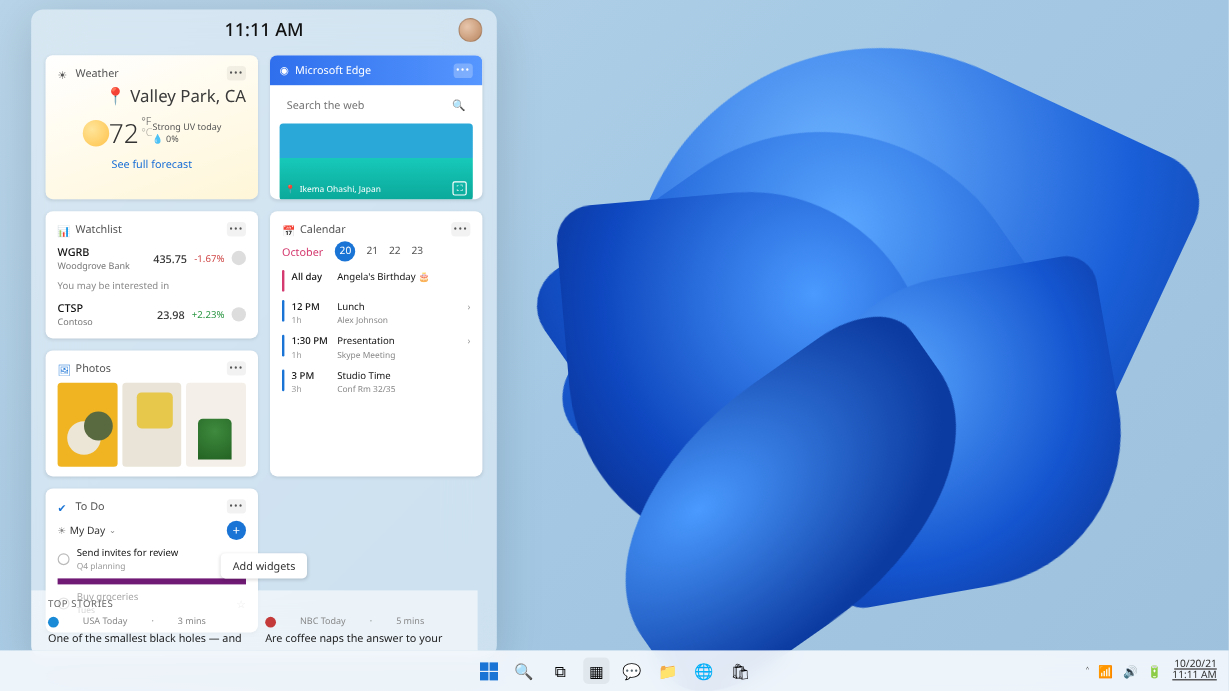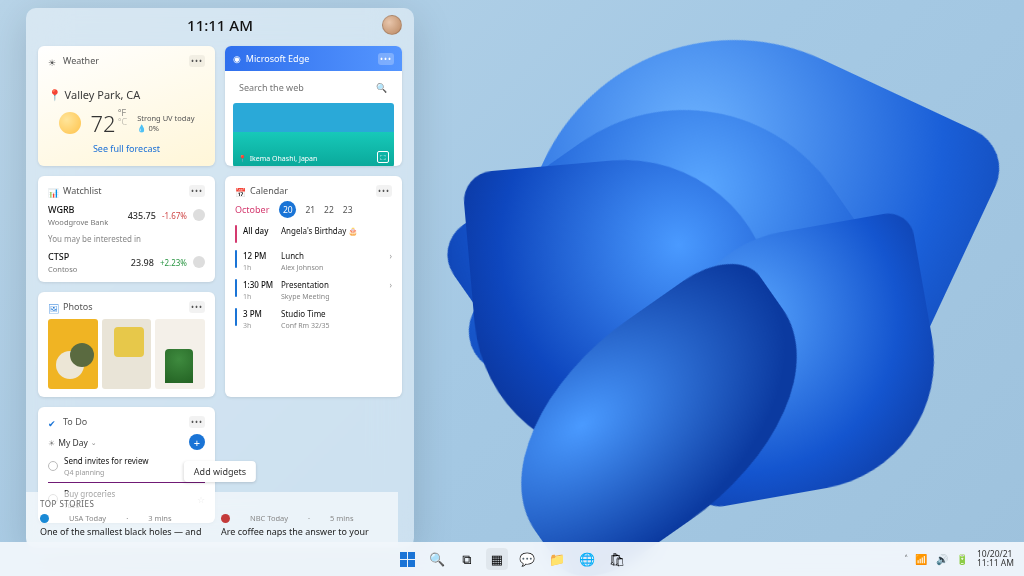--- a/index.html
+++ b/index.html
@@ -36,22 +36,22 @@
 
   .grid { flex:1; padding: 4px 12px 4px; overflow:hidden; display:grid; grid-template-columns: 1fr 1fr; grid-auto-rows: min-content; gap:10px; }
   .card { background:#fff; border-radius:6px; box-shadow: 0 1px 3px rgba(0,0,0,.1); padding:8px 10px; font-size:9px; color:#333; position:relative; }
   .card-head { display:flex; align-items:center; gap:5px; font-size:9px; color:#555; }
   .card-head .title { flex:1; }
   .more { width:16px; height:12px; border-radius:3px; background:rgba(0,0,0,.05); display:flex; align-items:center; justify-content:center; font-size:8px; letter-spacing:1px; color:#555; cursor:pointer;}
   .icon { width:10px; height:10px; display:inline-block; }
 
   
   .weather { background: linear-gradient(160deg,#ffffff 0%,#fff6d8 100%); }
-  .loc { text-align:left; font-size:11px; color:#3a3a3a; margin-top:20px; }
-  .wbody { display:flex; align-items:center; gap:10px; margin:6px 0 4px; justify-content:center; }
+  .loc { text-align:right; font-size:14px; color:#3a3a3a; margin-top:4px; }
+  .wbody { display:flex; align-items:center; margin:6px 0 4px; justify-content:center; }
   .sun { width:22px; height:22px; border-radius:50%; background: radial-gradient(circle at 35% 35%, #ffe59a, #ffc24a); }
   .temp { font-size:22px; font-weight:300; display:flex; align-items:flex-start; }
   .temp .unit { font-size:9px; margin-left:2px; display:flex; flex-direction:column; line-height:1; color:#555;}
   .wmeta { font-size:7.5px; color:#555; }
   .see-link { color:#1a6fd6; text-decoration:none; font-size:9px; display:block; text-align:center; margin-top:4px;}
 
   
   .edge { padding:0; overflow:hidden; height:120px; }
   .edge-top { background:linear-gradient(90deg,#2f6fed,#5596ff); color:#fff; padding:6px 8px; font-size:9px; display:flex; align-items:center; gap:5px;}
   .edge-top .more { background:rgba(255,255,255,.25); color:#fff; }
@@ -99,21 +99,21 @@
   .ph2{ background: linear-gradient(#e9e4d7,#e9e4d7); position:relative;}
   .ph2::after{content:""; position:absolute; left:12px; top:8px; width:30px; height:30px; background:#e7c84a; border-radius:4px;}
   .ph3{ background: linear-gradient(#f4f0e9,#f4f0e9); position:relative;}
   .ph3::after{content:""; position:absolute; left:10px; bottom:6px; width:28px; height:34px; background: radial-gradient(circle at 50% 30%, #3e8a3e, #236223); border-radius:4px 4px 0 0;}
 
   
   .todo .tabs{ display:flex; align-items:center; margin-top:6px;}
   .todo .tab{ font-size:8.5px; color:#333; display:flex; align-items:center; gap:3px;}
   .todo .tab::before{content:"☀"; font-size:8px; color:#888;}
   .addbtn{ margin-left:auto; width:16px; height:16px; border-radius:50%; background:#1a74d6; color:#fff; display:flex; align-items:center; justify-content:center; font-size:11px; line-height:1;}
-  .task{ display:flex; align-items:center; gap:6px; font-size:8px; padding:5px 0; border-bottom:1px solid #701a75;}
+  .task{ display:flex; align-items:center; gap:6px; font-size:8px; padding:5px 0; border-bottom:5px solid #701a75;}
   .task:last-child{ border-bottom:none;}
   .task .c{ width:10px; height:10px; border-radius:50%; border:1px solid #bbb;}
   .task .tt b{ display:block; font-weight:400; color:#111;}
   .task .tt span{ font-size:7px; color:#999;}
   .star{ margin-left:auto; color:#ccc; font-size:9px;}
 
   .add-widgets{ position:absolute; left:50%; transform:translateX(-50%); bottom:66px; background:#fff; border:none; border-radius:4px; padding:4px 10px; font-size:9px; color:#333; box-shadow:0 1px 3px rgba(0,0,0,.15);}
 
   .stories{ position:absolute; bottom:0; left:0; right:16px; height:56px; background:rgba(255,255,255,.6); padding:6px 14px;}
   .stories .lbl{ font-size:8px; letter-spacing:0.5px; color:#666;}
@@ -125,21 +125,21 @@
   .story.s2 .src::before{ background:#c43a3a;}
   .story .hl{ font-size:9px; color:#222; margin-top:2px;}
 
   
   .taskbar{ position:absolute; left:0; right:0; bottom:0; height:34px; background:rgba(243,247,252,.92); backdrop-filter:blur(8px); z-index:10; display:flex; align-items:center;}
   .tb-center{ position:absolute; left:50%; transform:translateX(-50%); display:flex; gap:8px; align-items:center;}
   .tb-icon{ width:22px; height:22px; border-radius:3px; display:flex; align-items:center; justify-content:center; font-size:13px;}
   .start{ display:grid; grid-template-columns:1fr 1fr; grid-template-rows:1fr 1fr; gap:1px; width:15px; height:15px;}
   .start span{ background:#1a74d6;}
   .tray{ position:absolute; right:10px; display:flex; align-items:center; gap:8px; font-size:9px; color:#333;}
-  .tray .dt{ text-align:left; line-height:1.05; font-size:8.5px;}
+  .tray .dt{ text-align:right; line-height:1.05; font-size:8.5px;text-decoration:underline;}
   .tray .ic{ font-size:10px; color:#333;}
 </style>
 </head>
 <body>
 
 <div class="wallpaper">
   <div class="petal p1"></div>
     <div class="petal p2"></div>
     <div class="petal p3"></div>
   <div class="petal p4"></div>

